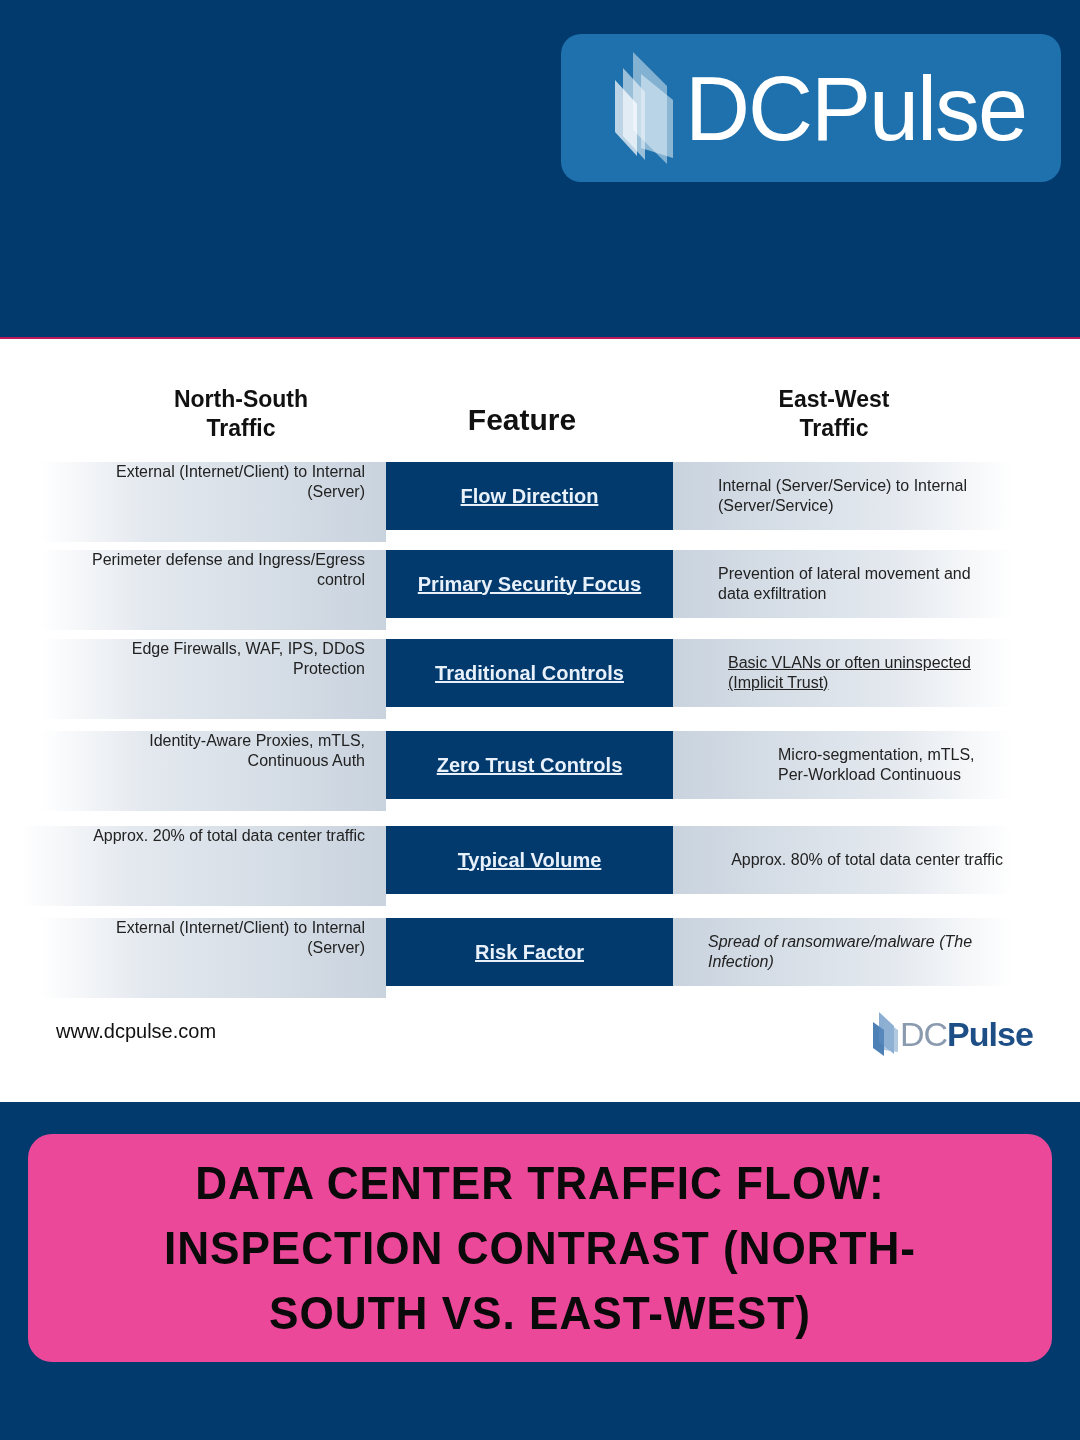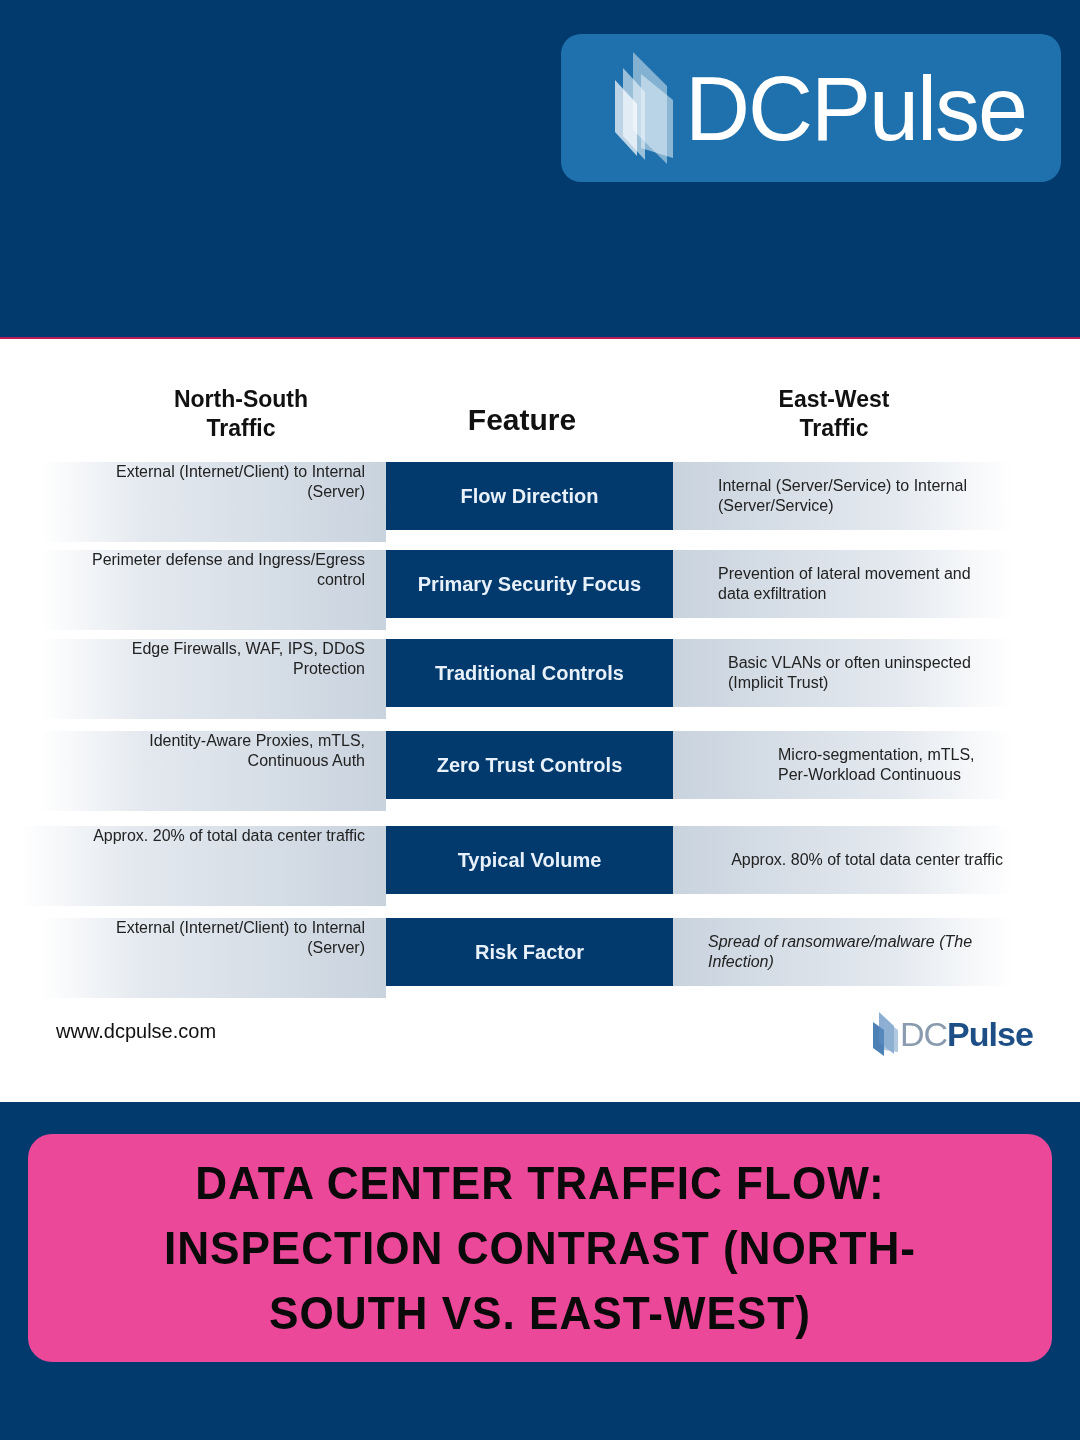--- a/index.html
+++ b/index.html
@@ -58,20 +58,21 @@
       text-align: right;
     }
     .cell-mid {
       position: absolute; left: 386px; top: 0; width: 287px; height: 68px;
       background: #023a6e;
       display: flex; align-items: center; justify-content: center;
       color: #e8f1fa;
       font-weight: 700;
       font-size: 20px;
       text-align: center;
+      text-decoration: underline;
     }
     .cell-right {
       position: absolute; left: 673px; top: 0; width: 340px; height: 68px;
       background: linear-gradient(to right, #c9d3de 0%, #e4e9ef 65%, rgba(255,255,255,1) 100%);
       display: flex; align-items: center; justify-content: flex-end;
       padding-left: 14px; padding-right: 10px;
       text-align: left;
     }
     .cell-text {
       color: #222;
@@ -156,21 +157,21 @@
       <span class="cell-text" style="max-width:285px;display:block;">Prevention of lateral movement and data exfiltration</span>
     </div>
   </div>
 
   <div class="row" style="top:300px;">
     <div class="cell-left">
       <span class="cell-text" style="max-width:250px;display:block;">Edge Firewalls, WAF, IPS, DDoS Protection</span>
     </div>
     <div class="cell-mid">Traditional Controls</div>
     <div class="cell-right">
-      <span class="cell-text" style="max-width:275px;display:block;">Basic VLANs or often uninspected (Implicit Trust)</span>
+      <span class="cell-text" style="max-width:275px;display:block;text-decoration:underline;">Basic VLANs or often uninspected (Implicit Trust)</span>
     </div>
   </div>
 
   <div class="row" style="top:392px;">
     <div class="cell-left">
       <span class="cell-text" style="max-width:240px;display:block;">Identity-Aware Proxies, mTLS, Continuous Auth</span>
     </div>
     <div class="cell-mid">Zero Trust Controls</div>
     <div class="cell-right">
       <span class="cell-text" style="max-width:225px;display:block;">Micro-segmentation, mTLS, Per-Workload Continuous</span>

